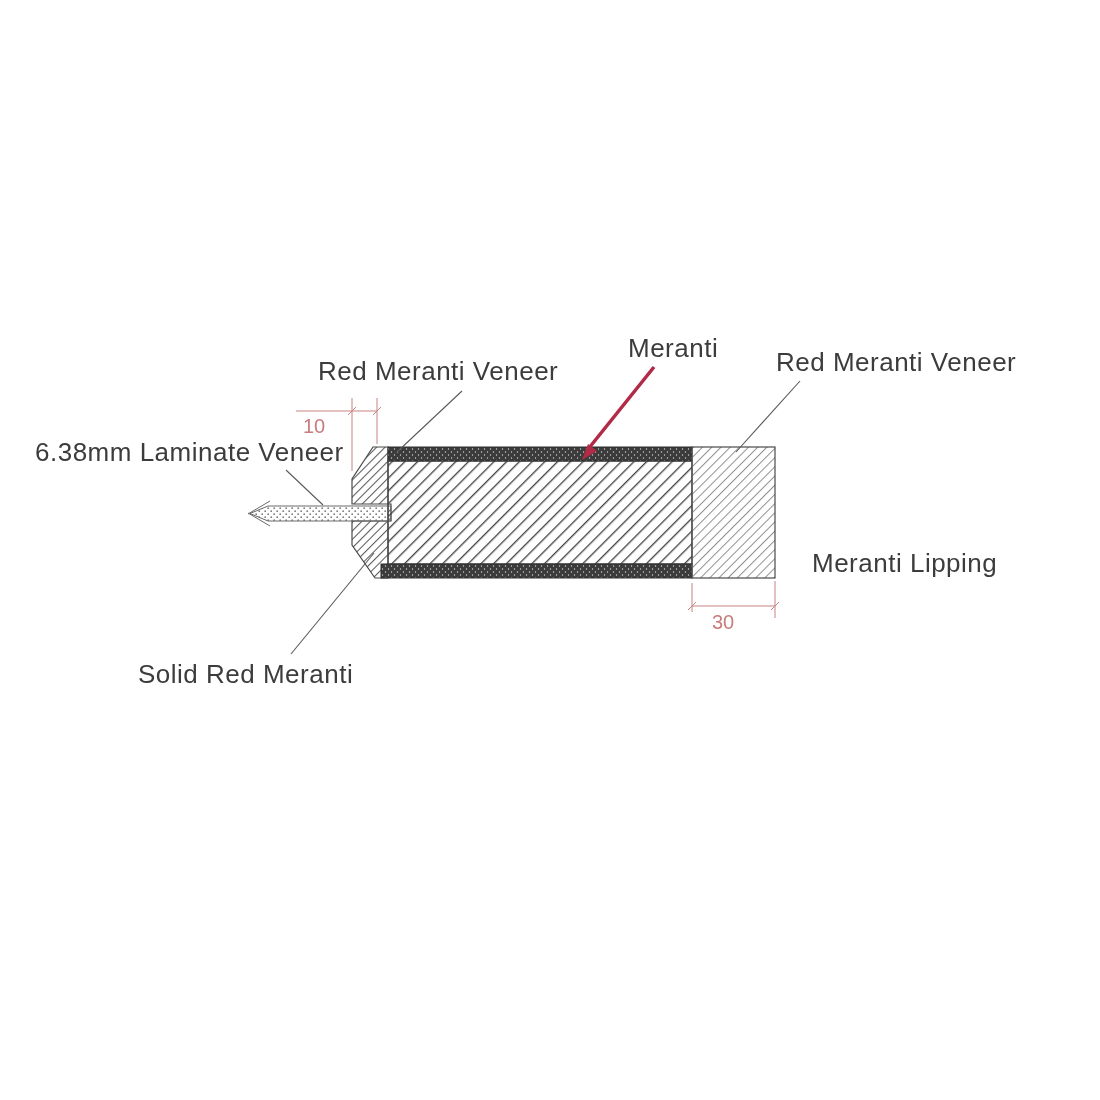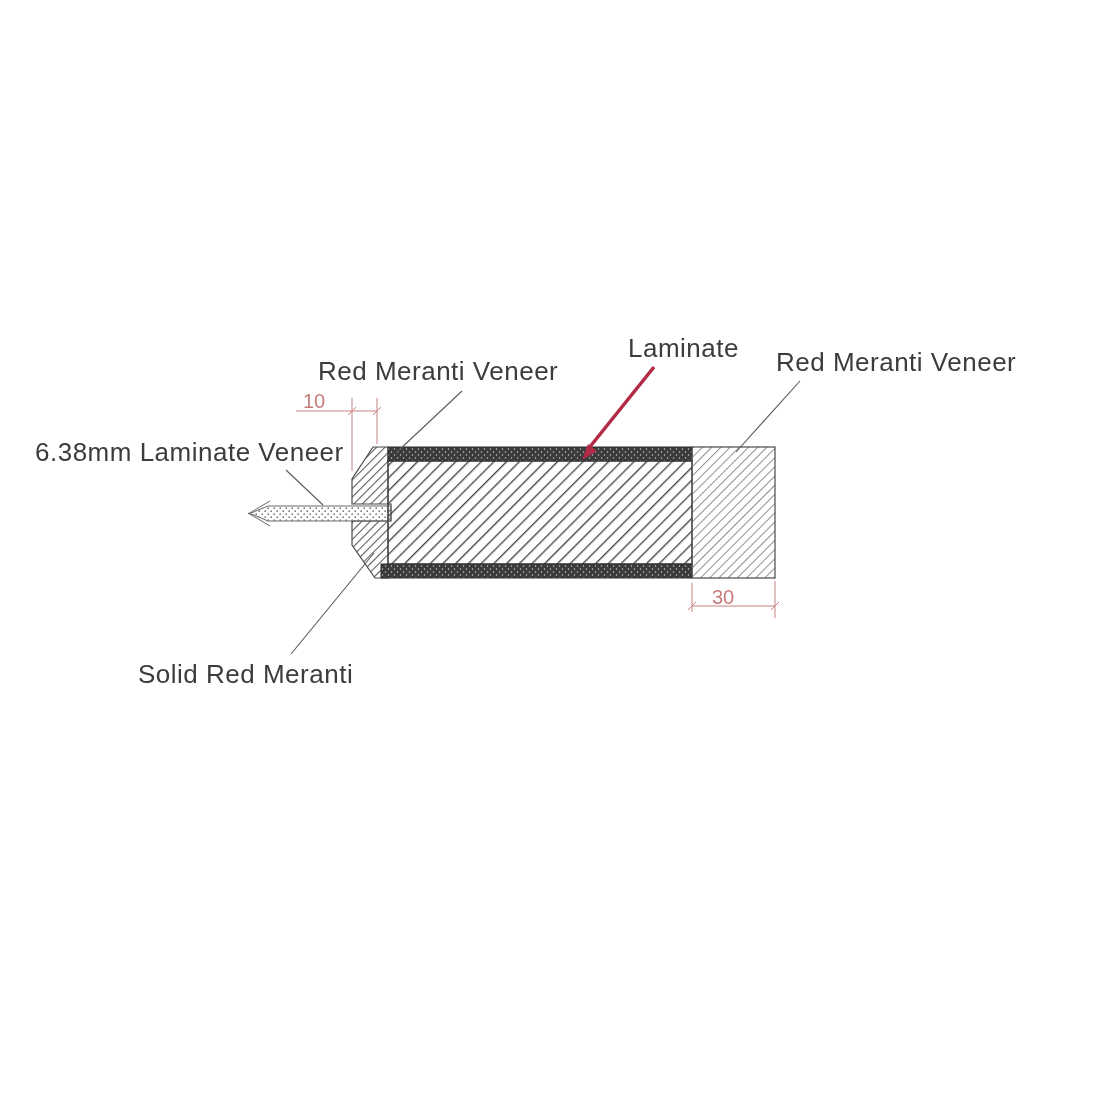--- a/index.html
+++ b/index.html
@@ -16,20 +16,21 @@
     font-size:26px;
     color:#3c3c3c;
     white-space:nowrap;
     letter-spacing:0.5px;
   }
   .dim{
     position:absolute;
     font-size:20px;
     color:#c87c7c;
     white-space:nowrap;
+    margin-top:25px;
   }
 </style>
 </head>
 <body>
 
 <div class="canvas">
 
   <svg class="drawing" width="1100" height="1100" viewBox="0 0 1100 1100">
     <defs>
 
@@ -90,26 +91,27 @@
       <line x1="692" y1="583" x2="692" y2="612"></line>
       <line x1="775" y1="581" x2="775" y2="618"></line>
       <line x1="692" y1="606" x2="775" y2="606"></line>
       <line x1="688" y1="610" x2="696" y2="602"></line>
       <line x1="771" y1="610" x2="779" y2="602"></line>
     </g>
   </svg>
 
   <div class="label" style="left:318px; top:356px;">Red Meranti Veneer</div>
 
-  <div class="label" style="left:628px; top:333px;">Laminate</div>
+  <div class="label" style="left:628px; top:333px;">Meranti</div>
 
   <div class="label" style="left:776px; top:347px;">Red Meranti Veneer</div>
 
   <div class="label" style="left:35px; top:437px;">6.38mm Laminate Veneer</div>
 
+  <div class="label" style="left:812px; top:548px;">Meranti Lipping</div>
 
   <div class="label" style="left:138px; top:659px;">Solid Red Meranti</div>
 
   <div class="dim" style="left:303px; top:390px;">10</div>
 
   <div class="dim" style="left:712px; top:586px;">30</div>
 
 </div>
 
 </body></html>

